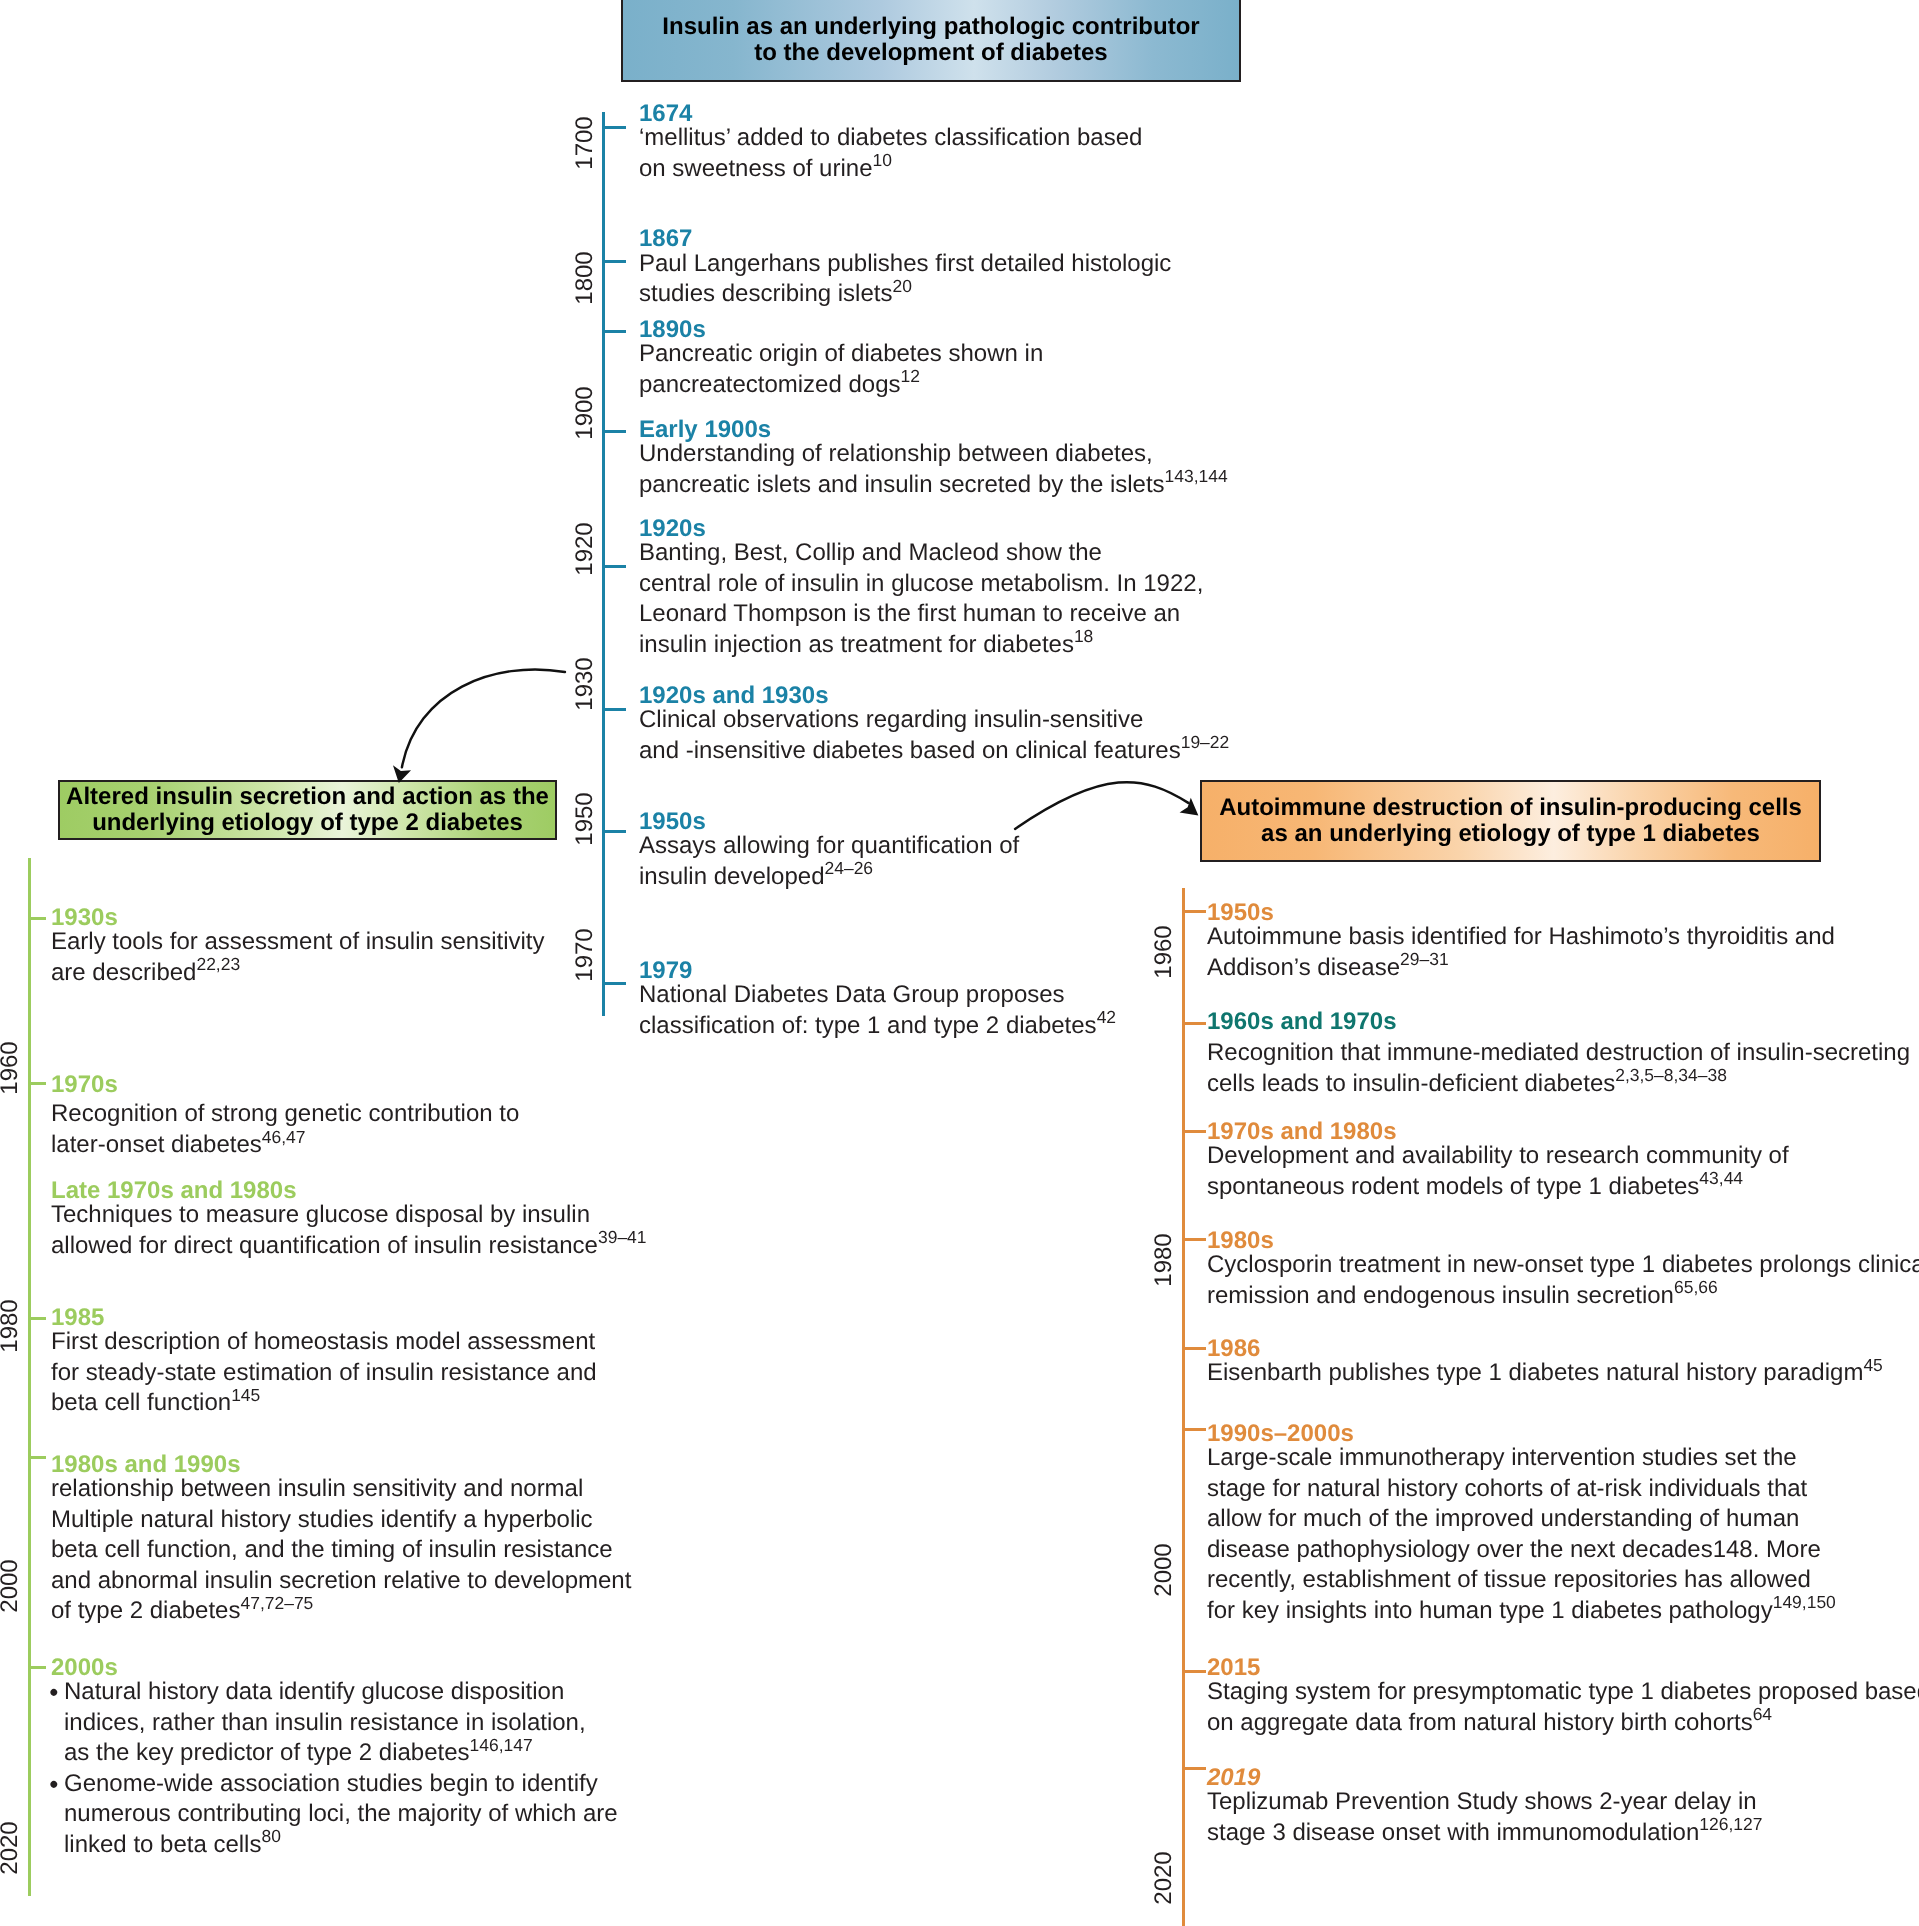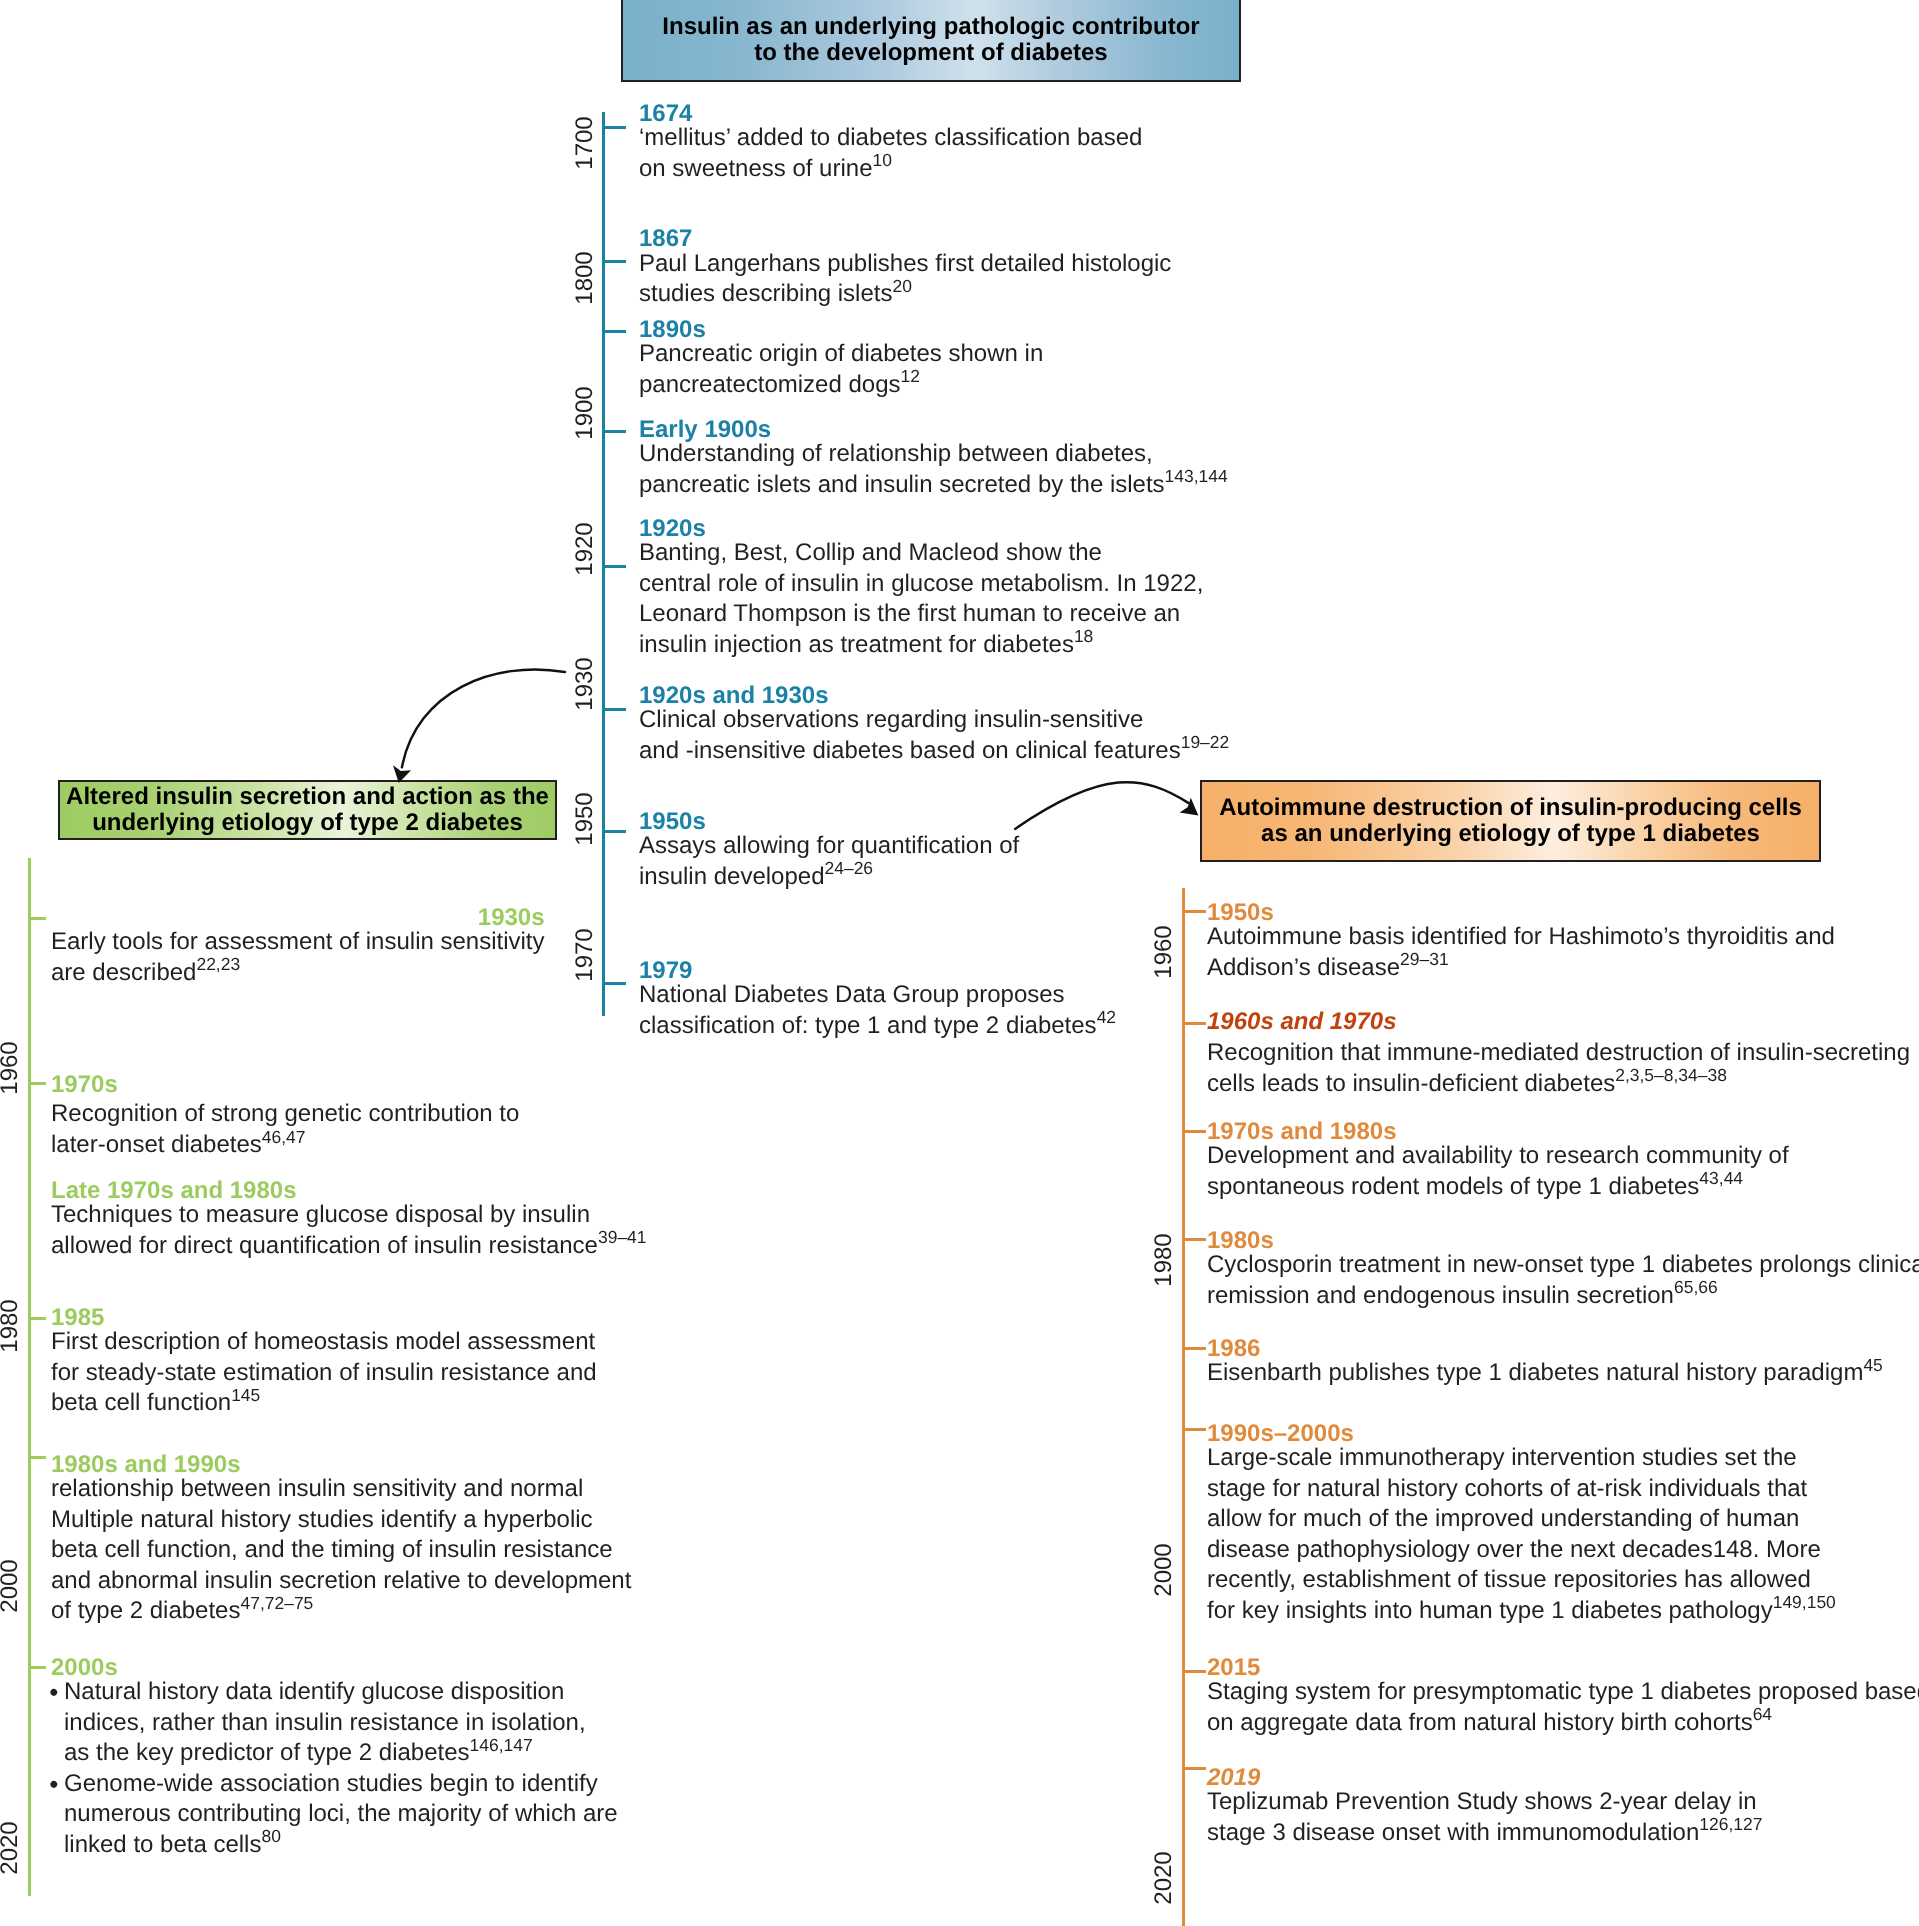--- a/index.html
+++ b/index.html
@@ -127,21 +127,21 @@
   </div>
 </div>
 
 <div class="axis" style="left:28px;top:858px;height:1038px;background:#9ccc5e;"></div>
 <div class="ylab" style="left:9.7px;top:1068px;width:70px;height:32px;line-height:32px;text-align:center;margin-left:-35px;margin-top:-16px;">1960</div>
 <div class="ylab" style="left:9.7px;top:1326px;width:70px;height:32px;line-height:32px;text-align:center;margin-left:-35px;margin-top:-16px;">1980</div>
 <div class="ylab" style="left:9.7px;top:1586px;width:70px;height:32px;line-height:32px;text-align:center;margin-left:-35px;margin-top:-16px;">2000</div>
 <div class="ylab" style="left:9.7px;top:1848px;width:70px;height:32px;line-height:32px;text-align:center;margin-left:-35px;margin-top:-16px;">2020</div>
 <div class="tick" style="left:28px;top:917px;width:18.4px;background:#9ccc5e;"></div>
 <div class="entry" style="left:51px;top:908px;">
-  <div class="hd" style="color:#9ccc5e;text-align:right;">1930s</div>
+  <div class="hd" style="color:#9ccc5e;">1930s</div>
   <div class="bd" style="padding-top:0px;">
     <div><span>Early tools for assessment of insulin sensitivity</span></div>
     <div><span>are described</span><sup>22,23</sup></div>
   </div>
 </div>
 <div class="tick" style="left:28px;top:1082px;width:18.4px;background:#9ccc5e;"></div>
 <div class="entry" style="left:51px;top:1075px;">
   <div class="hd" style="color:#9ccc5e;">1970s</div>
   <div class="bd" style="padding-top:5.3px;">
     <div><span>Recognition of strong genetic contribution to</span></div>
@@ -202,21 +202,21 @@
 <div class="tick" style="left:1182px;top:910px;width:24px;background:#e08b3c;"></div>
 <div class="entry" style="left:1207px;top:903px;">
   <div class="hd" style="color:#e08b3c;">1950s</div>
   <div class="bd" style="padding-top:0px;">
     <div><span>Autoimmune basis identified for Hashimoto’s thyroiditis and</span></div>
     <div><span>Addison’s disease</span><sup>29–31</sup></div>
   </div>
 </div>
 <div class="tick" style="left:1182px;top:1022px;width:24px;background:#e08b3c;"></div>
 <div class="entry" style="left:1207px;top:1012px;">
-  <div class="hd" style="color:#c2410c;font-style:italic;">1960s and 1970s</div>
+  <div class="hd" style="color:#0f766e;">1960s and 1970s</div>
   <div class="bd" style="padding-top:7px;">
     <div><span>Recognition that immune-mediated destruction of insulin-secreting</span></div>
     <div><span>cells leads to insulin-deficient diabetes</span><sup>2,3,5–8,34–38</sup></div>
   </div>
 </div>
 <div class="tick" style="left:1182px;top:1130px;width:24px;background:#e08b3c;"></div>
 <div class="entry" style="left:1207px;top:1122px;">
   <div class="hd" style="color:#e08b3c;">1970s and 1980s</div>
   <div class="bd" style="padding-top:0px;">
     <div><span>Development and availability to research community of</span></div>

